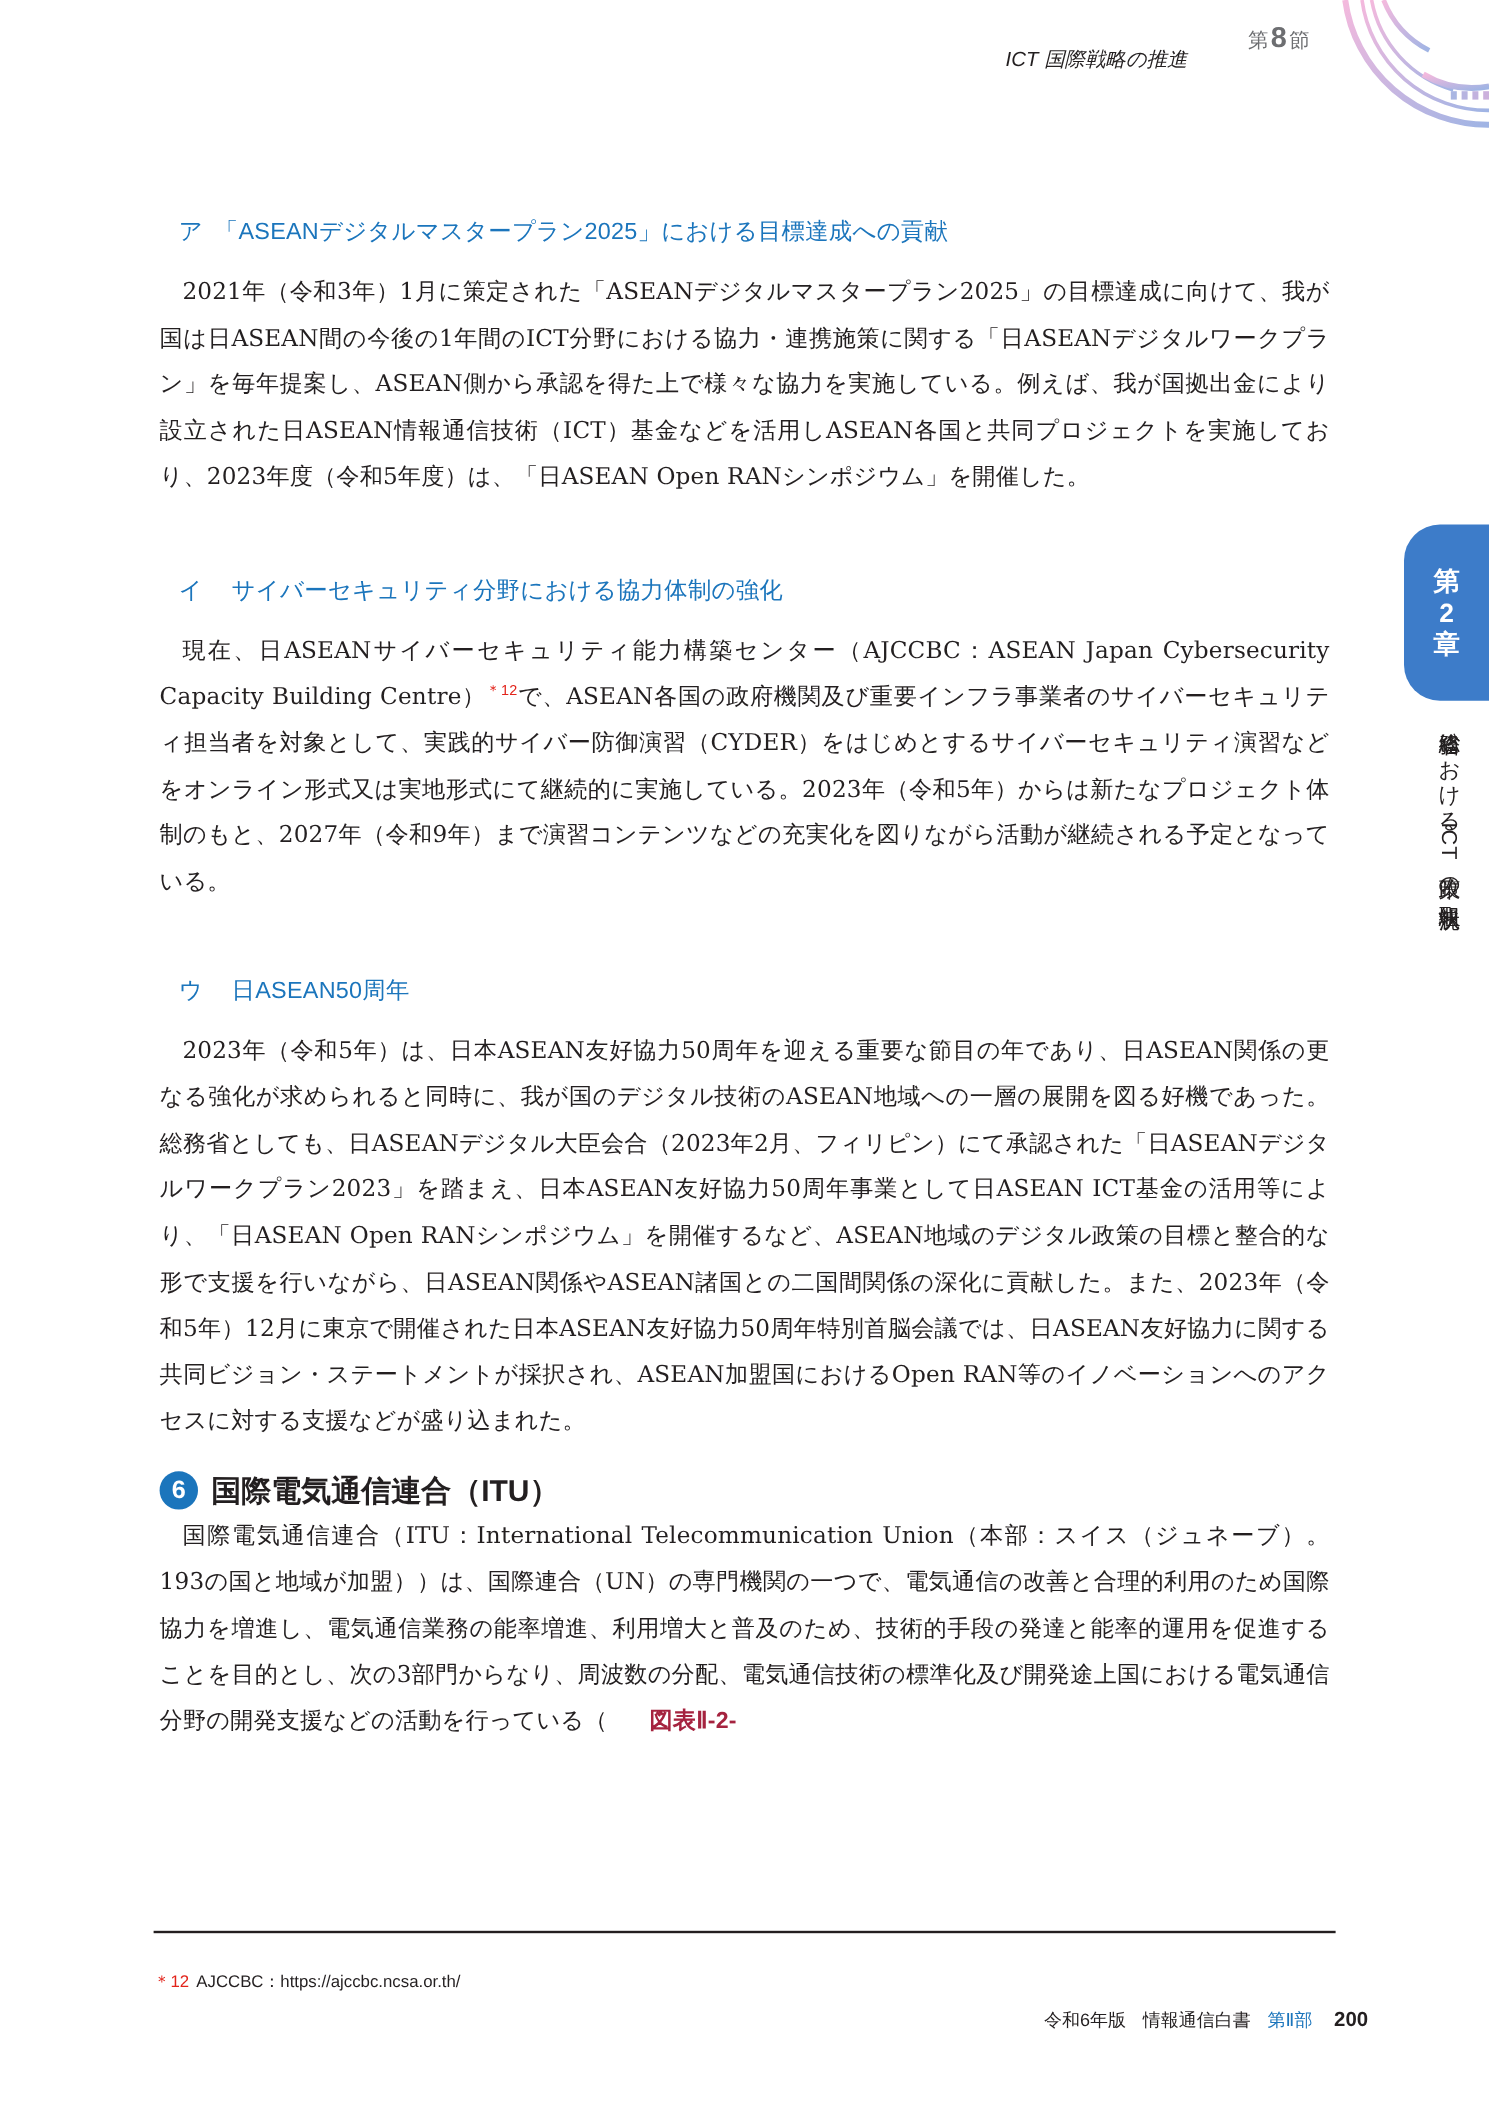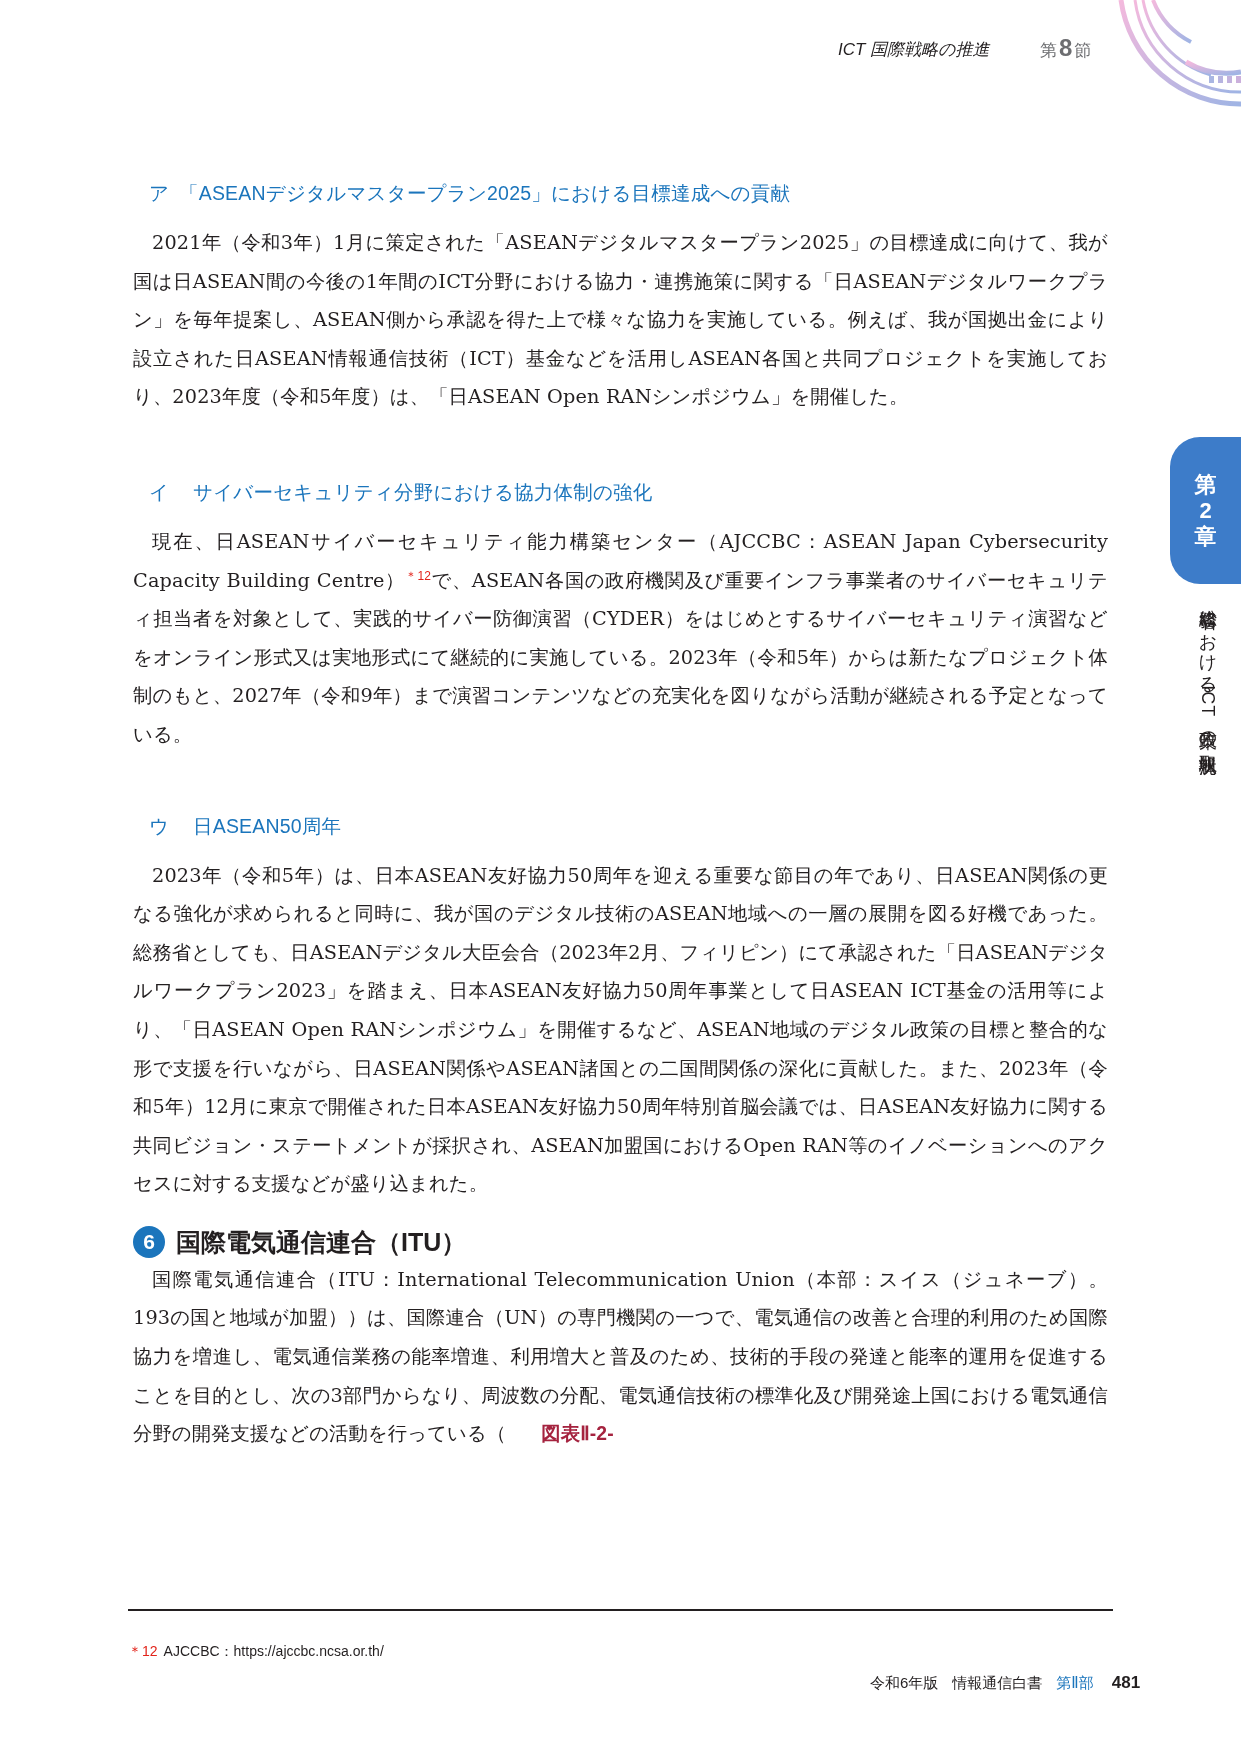--- a/index.html
+++ b/index.html
@@ -8,21 +8,21 @@
     font-family: "DejaVu Serif", "Liberation Serif", serif;
     color: #231f20;
   }
   .corner-deco { position: absolute; right: 0; top: 0; width: 150px; height: 110px; }
   .running-head {
     position: absolute; top: 38px; left: 838px;
     font-family: "Liberation Sans", "DejaVu Sans", sans-serif;
     font-size: 17px; color: #231f20; white-space: nowrap; font-style: italic;
   }
   .section-no {
-    position: absolute; top: 34px; left: 1040px;
+    position: absolute; top: 18px; left: 1040px;
     font-family: "Liberation Sans", "DejaVu Sans", sans-serif;
     font-size: 17px; color: #6d6e71; white-space: nowrap;
   }
   .section-no .num { font-size: 24px; font-weight: bold; color: #6d6e71; margin: 0 2px; }
 
   .content { position: absolute; left: 133px; top: 162px; width: 975px; }
   .sub-heading {
     font-family: "Liberation Sans", "DejaVu Sans", sans-serif;
     font-weight: normal; color: #1b75bc; font-size: 19.5px; line-height: 30px;
     margin: 16px; letter-spacing: 0.2px;
@@ -134,14 +134,14 @@
   </h2>
   <p class="para"><span>国際電気通信連合（ITU：International Telecommunication Union（本部：スイス（ジュネーブ）。193の国と地域が加盟））は、国際連合（UN）の専門機関の一つで、電気通信の改善と合理的利用のため国際協力を増進し、電気通信業務の能率増進、利用増大と普及のため、技術的手段の発達と能率的運用を促進することを目的とし、次の3部門からなり、周波数の分配、電気通信技術の標準化及び開発途上国における電気通信分野の開発支援などの活動を行っている</span><span>（</span><span class="ref">図表Ⅱ-2-</span></p>
 </div>
 
 <div class="foot-rule"></div>
 <div class="footnote">
   <span class="fn-mark">＊12</span><span>AJCCBC：https://ajccbc.ncsa.or.th/</span>
 </div>
 
 <div class="page-footer">
-  <span>令和6年版</span><span class="gap"></span><span>情報通信白書</span><span class="gap"></span><span class="part">第Ⅱ部</span><span class="pnum">481</span>
+  <span>令和6年版</span><span class="gap"></span><span>情報通信白書</span><span class="gap"></span><span class="part">第Ⅱ部</span><span class="pnum">200</span>
 </div>
 
 </body></html>

